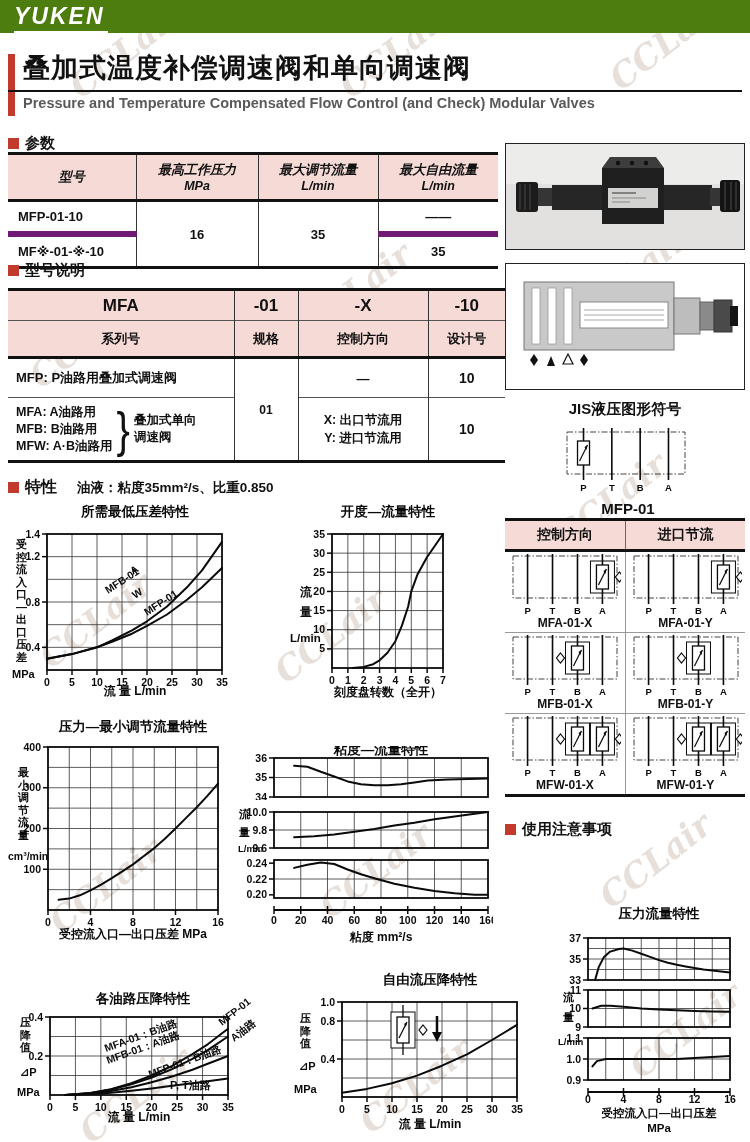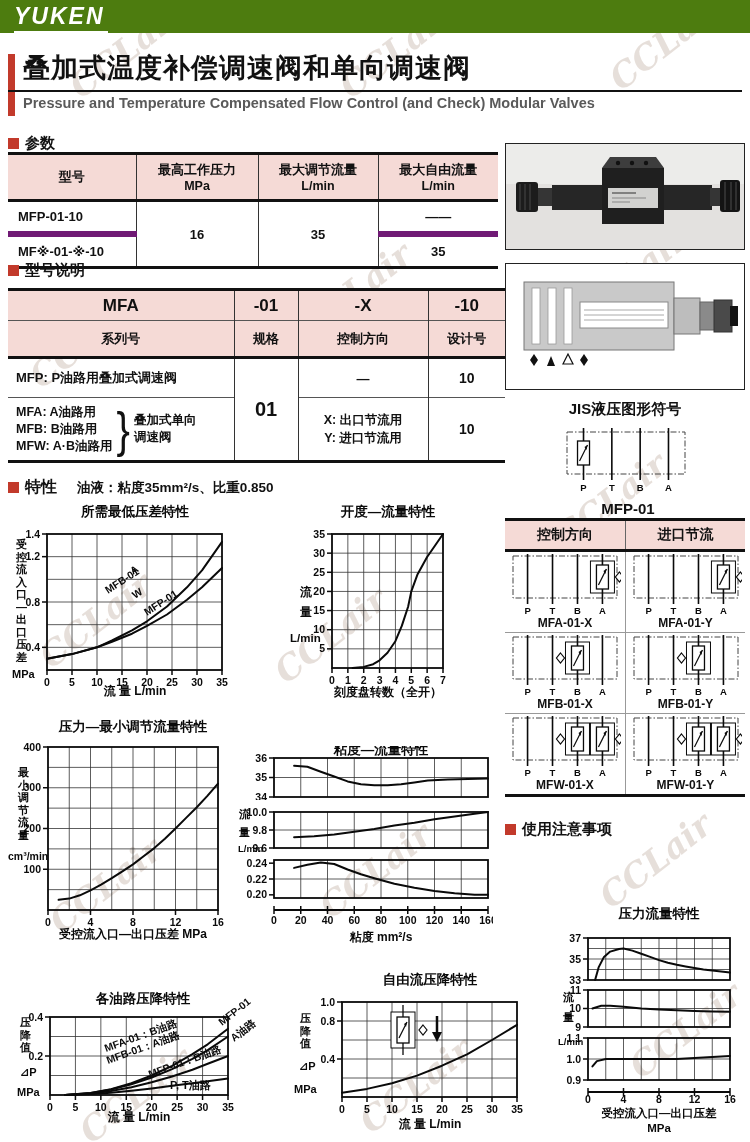--- a/index.html
+++ b/index.html
@@ -21,21 +21,21 @@
   .sect{display:flex;align-items:center;gap:6px;font-size:15px;font-weight:bold;}
   .sq{width:11px;height:11px;background:#c23a2b;display:inline-block;}
   .oil{font-size:13.5px;font-weight:bold;}
   
   table{border-collapse:collapse;}
   .ptable{left:8px;top:152px;width:490px;border-top:3px solid #111;border-bottom:3px solid #111;
           font-size:13px;text-align:center;}
   .ptable thead{border-bottom:3px solid #111;background:#f5dad6;}
   .ptable th,.ptable td{border-left:1px solid #333;font-weight:bold;padding:2px 4px;}
   .ptable th:first-child,.ptable td:first-child{border-left:none;}
-  .ptable thead th{height:40px;}
+  .ptable thead th{height:40px;font-style:italic;}
   .ptable tbody td{height:25px;}
   .ptable .r2 td{border-top:6px solid #701a75;margin-top:8px;}
   .ptable .model{text-align:left;padding-left:10px;}
   .hu{font-weight:bold;font-size:12.5px;}
   .mtable{left:8px;top:288px;width:497px;border-top:3px solid #111;border-bottom:3px solid #111;
           font-size:13px;text-align:center;}
   .mtable thead{border-bottom:3px solid #111;background:#f5dad6;}
   .mtable th,.mtable td{border-left:1px solid #333;font-weight:bold;padding:1px 4px;margin-left:42px;}
   .mtable th:first-child,.mtable td:first-child{border-left:none;}
   .mtable .code th{font-size:17px;height:27px;}
@@ -165,21 +165,21 @@
       <tr class="lab">
         <th>系列号</th>
         <th>规格</th>
         <th>控制方向</th>
         <th>设计号</th>
       </tr>
     </thead>
     <tbody>
       <tr class="b1">
         <td class="series">MFP: P油路用叠加式调速阀</td>
-        <td rowspan="2" style="font-size:20px;">01</td>
+        <td rowspan="2" style="font-size:12px;">01</td>
         <td>—</td>
         <td style="font-size:14px;">10</td>
       </tr>
       <tr class="b2">
         <td class="series">
           <div class="sgroup">
             <div class="slines">
               <div>MFA: A油路用</div>
               <div>MFB: B油路用</div>
               <div>MFW: A·B油路用</div>

